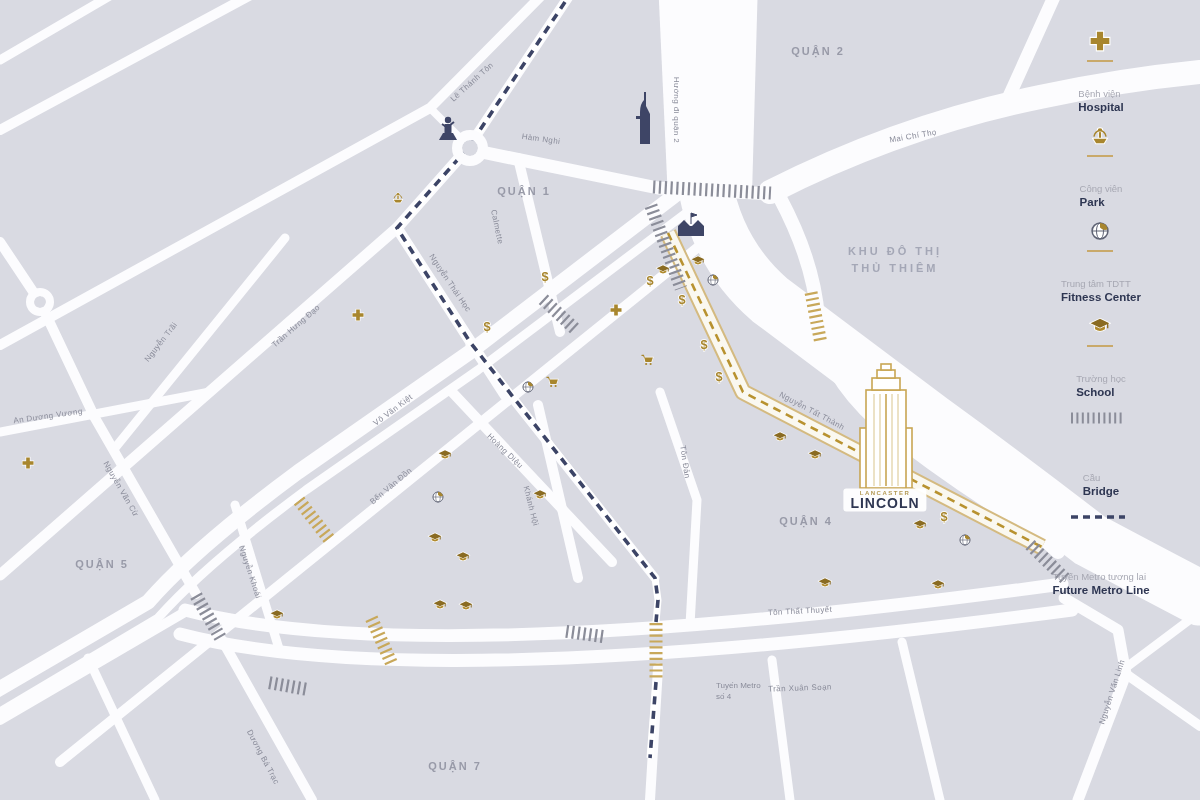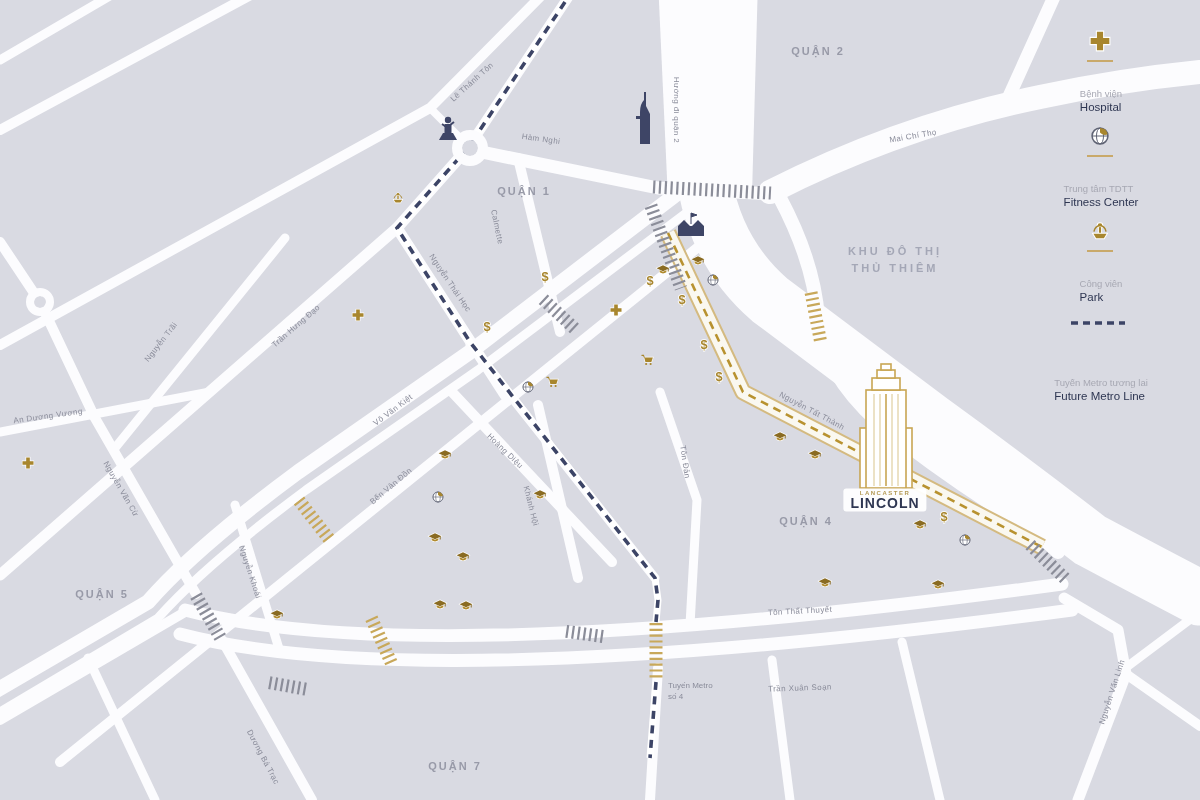--- a/index.html
+++ b/index.html
@@ -8,33 +8,33 @@
   #base{position:absolute;left:0;top:0;}
   .layer{position:absolute;left:0;top:0;width:1200px;height:800px;pointer-events:none;}
   .street{position:absolute;font-size:8px;color:#8a8c9a;letter-spacing:.4px;white-space:nowrap;
           transform-origin:center;}
   .district{position:absolute;font-size:11px;font-weight:700;color:#989aa8;letter-spacing:2px;
             text-transform:uppercase;white-space:nowrap;}
   .mapicon{position:absolute;overflow:visible;}
   .arealabel{position:absolute;transform:translate(-50%,-50%);text-align:center;font-size:11px;
              letter-spacing:3px;color:#a4a7b6;font-weight:700;line-height:17px;white-space:nowrap;
              text-transform:uppercase;}
-  .metrolabel{position:absolute;font-size:8px;color:#8a8c9a;line-height:11px;white-space:nowrap;}
+  .metrolabel{position:absolute;font-size:8px;color:#8a8c9a;line-height:11px;white-space:nowrap;margin-left:48px;}
   .lm{position:absolute;transform:translate(-50%,-50%);text-align:center;background:rgba(255,255,255,.95);
       border-radius:3px;padding:1px 7px;}
   .lm-brand{font-size:6px;letter-spacing:1.5px;color:#b49a55;font-weight:700;}
   .lm-name{font-family:Liberation Sans, sans-serif;font-size:14px;font-weight:700;color:#2e3652;letter-spacing:1px;line-height:15px;}
   #legend{position:absolute;left:1000px;top:30px;width:200px;}
   .lrow{display:flex;align-items:center;margin-bottom:11px;flex-direction:column;}
   .lrow .ic{width:30px;display:flex;justify-content:center;flex:0 0 30px;}
   .lrow .glyph{width:62px;flex:0 0 62px;display:flex;justify-content:flex-start;}
   .lconn{width:26px;height:0;border-top:2px solid #c9a96a;margin:0 8px;flex:0 0 26px;}
   .ltext{padding-left:2px;}
   .lvn{font-size:9.5px;color:#a7a8b3;line-height:12px;}
-  .len{font-size:11.5px;font-weight:400;color:#2e3652;line-height:14px;}
+  .len{font-size:11.5px;font-weight:700;color:#2e3652;line-height:14px;}
   .hatch-gray{stroke:#8b8d99;stroke-width:13;stroke-dasharray:2.2 3.6;fill:none;}
   .hatch-gold{stroke:#c8a85a;stroke-width:13;stroke-dasharray:2.2 3.6;fill:none;}
   .road{stroke:#fcfcfe;fill:none;stroke-linecap:round;stroke-linejoin:round;}
 </style>
 </head>
 <body>
 
 <div id="stage">
 
 <svg id="base" width="1200" height="800">
@@ -200,21 +200,21 @@
       <div class="street" style="left: 250px; top: 572px; transform: translate(-50%, -50%) rotate(72deg);">Nguyễn Khoái</div>
       <div class="street" style="left: 685px; top: 462px; transform: translate(-50%, -50%) rotate(82deg);">Tôn Đản</div>
       <div class="street" style="left: 812px; top: 411px; transform: translate(-50%, -50%) rotate(28deg);">Nguyễn Tất Thành</div>
       <div class="street" style="left: 800px; top: 611px; transform: translate(-50%, -50%) rotate(-3deg);">Tôn Thất Thuyết</div>
       <div class="street" style="left: 800px; top: 688px; transform: translate(-50%, -50%) rotate(-2deg);">Trần Xuân Soạn</div>
       <div class="street" style="left: 1112px; top: 692px; transform: translate(-50%, -50%) rotate(-72deg);">Nguyễn Văn Linh</div>
       <div class="street" style="left: 263px; top: 757px; transform: translate(-50%, -50%) rotate(62deg);">Dương Bá Trạc</div>
       <div class="district" style="left: 818px; top: 51px; transform: translate(-50%, -50%);">Quận 2</div>
       <div class="district" style="left: 524px; top: 191px; transform: translate(-50%, -50%);">Quận 1</div>
       <div class="district" style="left: 806px; top: 521px; transform: translate(-50%, -50%);">Quận 4</div>
-      <div class="district" style="left: 102px; top: 594px; transform: translate(-50%, -50%);">Quận 5</div>
+      <div class="district" style="left: 102px; top: 564px; transform: translate(-50%, -50%);">Quận 5</div>
       <div class="district" style="left: 455px; top: 766px; transform: translate(-50%, -50%);">Quận 7</div>
     </div>
 <div class="layer" id="icons-layer">
       <svg width="13" height="13" viewBox="0 0 20 20" class="mapicon" style="left: 616px; top: 310px; transform: translate(-50%, -50%);">
         <use href="#i-hospital"></use>
       </svg>
       <svg width="13" height="13" viewBox="0 0 20 20" class="mapicon" style="left: 358px; top: 315px; transform: translate(-50%, -50%);">
         <use href="#i-hospital"></use>
       </svg>
       <svg width="13" height="13" viewBox="0 0 20 20" class="mapicon" style="left: 28px; top: 463px; transform: translate(-50%, -50%);">
@@ -330,39 +330,62 @@
         </div>
         <div class="lconn"></div>
         <div class="ltext">
           <div class="lvn">Bệnh viện</div>
           <div class="len">Hospital</div>
         </div>
       </div>
       <div class="lrow">
         <div class="ic">
           <svg width="22" height="22" viewBox="0 0 20 20">
+            <use href="#i-park"></use>
+          </svg>
+        </div>
+        <div class="lconn"></div>
+        <div class="ltext">
+          <div class="lvn">Công viên</div>
+          <div class="len">Park</div>
+        </div>
+      </div>
+      <div class="lrow">
+        <div class="ic">
+          <svg width="22" height="22" viewBox="0 0 20 20">
             <use href="#i-fitness"></use>
           </svg>
         </div>
         <div class="lconn"></div>
         <div class="ltext">
           <div class="lvn">Trung tâm TDTT</div>
           <div class="len">Fitness Center</div>
         </div>
       </div>
       <div class="lrow">
         <div class="ic">
           <svg width="22" height="22" viewBox="0 0 20 20">
-            <use href="#i-park"></use>
+            <use href="#i-school"></use>
           </svg>
         </div>
         <div class="lconn"></div>
         <div class="ltext">
-          <div class="lvn">Công viên</div>
-          <div class="len">Park</div>
+          <div class="lvn">Trường học</div>
+          <div class="len">School</div>
+        </div>
+      </div>
+      <div class="lrow">
+        <div class="glyph">
+          <svg width="58" height="16">
+            <line x1="2" y1="8" x2="56" y2="8" stroke="#8b8d99" stroke-width="11" stroke-dasharray="2 3.4"></line>
+          </svg>
+        </div>
+        <div class="ltext">
+          <div class="lvn">Cầu</div>
+          <div class="len">Bridge</div>
         </div>
       </div>
       <div class="lrow">
         <div class="glyph">
           <svg width="58" height="16">
             <line x1="2" y1="8" x2="56" y2="8" stroke="#3c4466" stroke-width="3.5" stroke-dasharray="7 5"></line>
           </svg>
         </div>
         <div class="ltext">
           <div class="lvn">Tuyến Metro tương lai</div>

